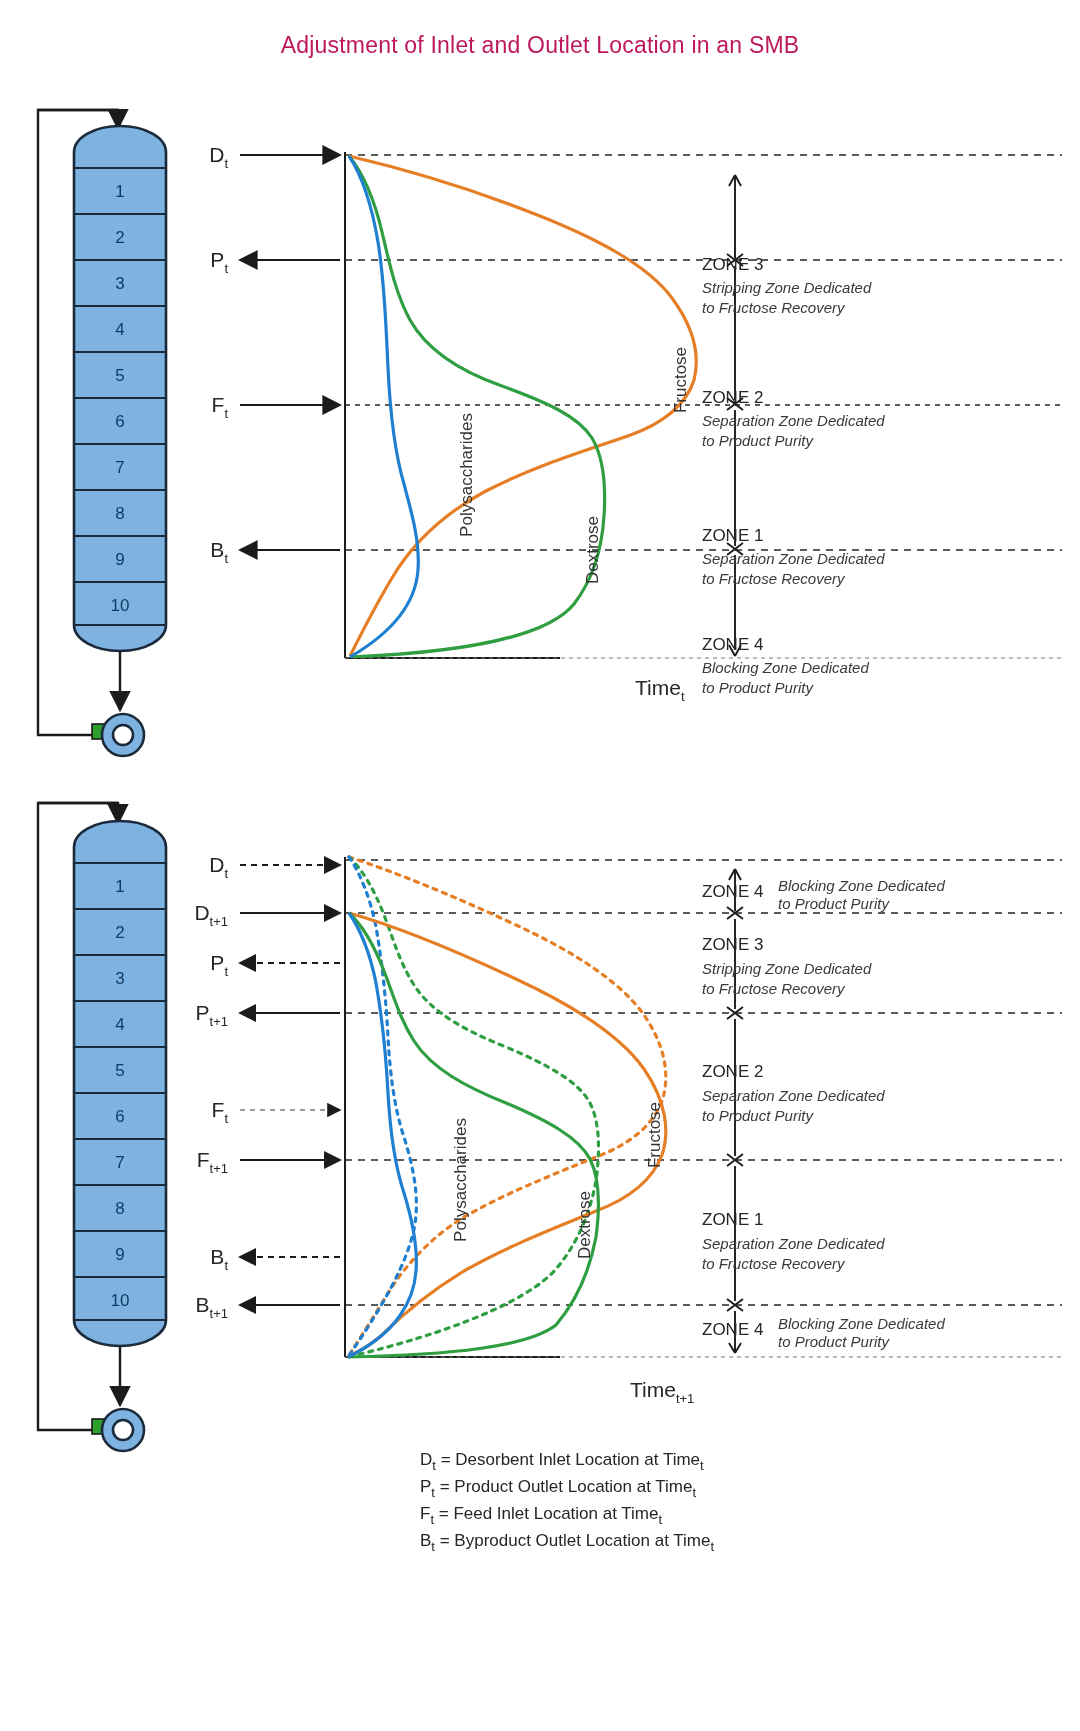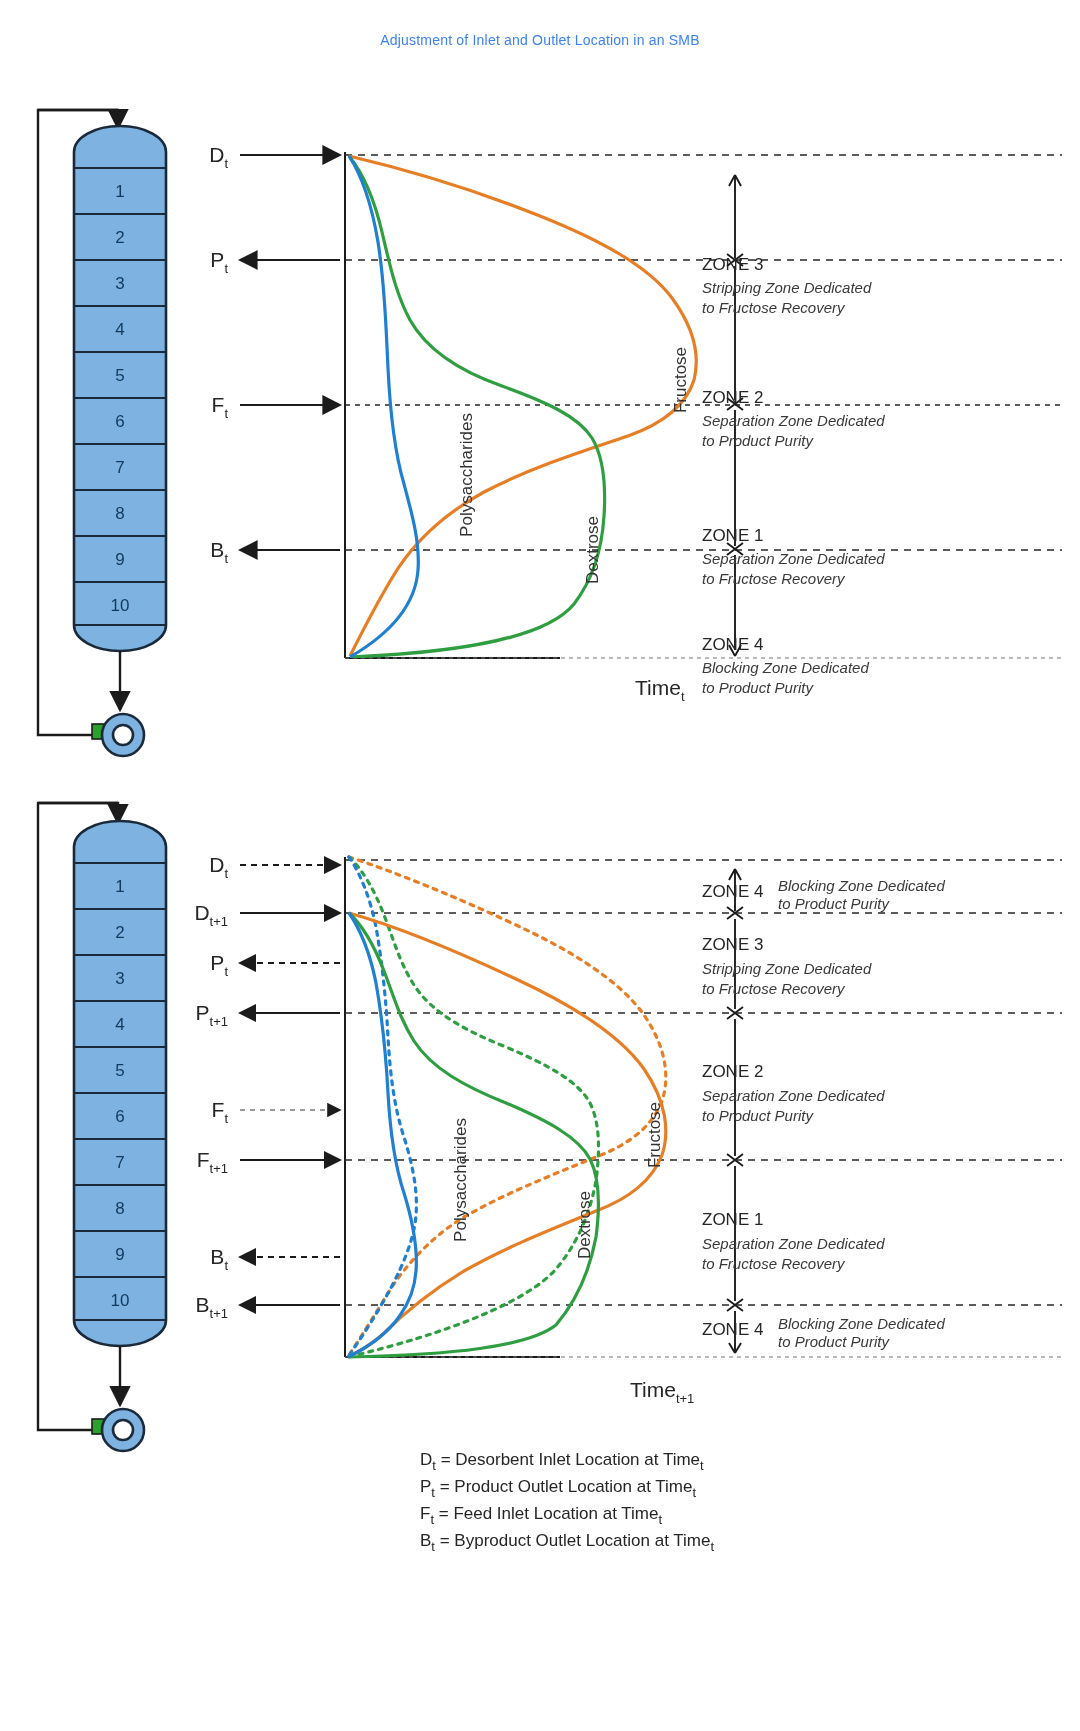--- a/index.html
+++ b/index.html
@@ -1,19 +1,19 @@
 <!DOCTYPE html>
 <html><head>
 <meta charset="utf-8">
 <style>
   html,body{margin:0;padding:0;background:#ffffff;}
   body{width:1080px;height:1731px;position:relative;
        font-family:"Liberation Sans",sans-serif;color:#262626;overflow:hidden;}
   .title{position:absolute;left:0;top:32px;width:1080px;text-align:center;
-         font-size:14px;color:#3b82f6;letter-spacing:.2px;}
+         font-size:23px;color:#be185d;letter-spacing:.2px;}
   .panel{position:absolute;left:0;width:1080px;}
   svg{display:block;}
   .zlabel{font-size:17px;fill:#262626;font-family:"Liberation Sans",sans-serif;}
   .zdesc{font-size:15px;fill:#3a3a3a;font-style:italic;font-family:"Liberation Sans",sans-serif;}
   .port{font-size:21px;fill:#262626;font-family:"Liberation Sans",sans-serif;}
   .sub{font-size:13px;fill:#262626;font-family:"Liberation Sans",sans-serif;}
   .seg{font-size:17px;fill:#123a5e;font-family:"Liberation Sans",sans-serif;}
   .timelbl{font-size:21px;fill:#262626;font-family:"Liberation Sans",sans-serif;}
   .legend{font-size:17px;fill:#262626;font-family:"Liberation Sans",sans-serif;}
   .curvelbl{font-size:17px;fill:#333;font-family:"Liberation Sans",sans-serif;}

